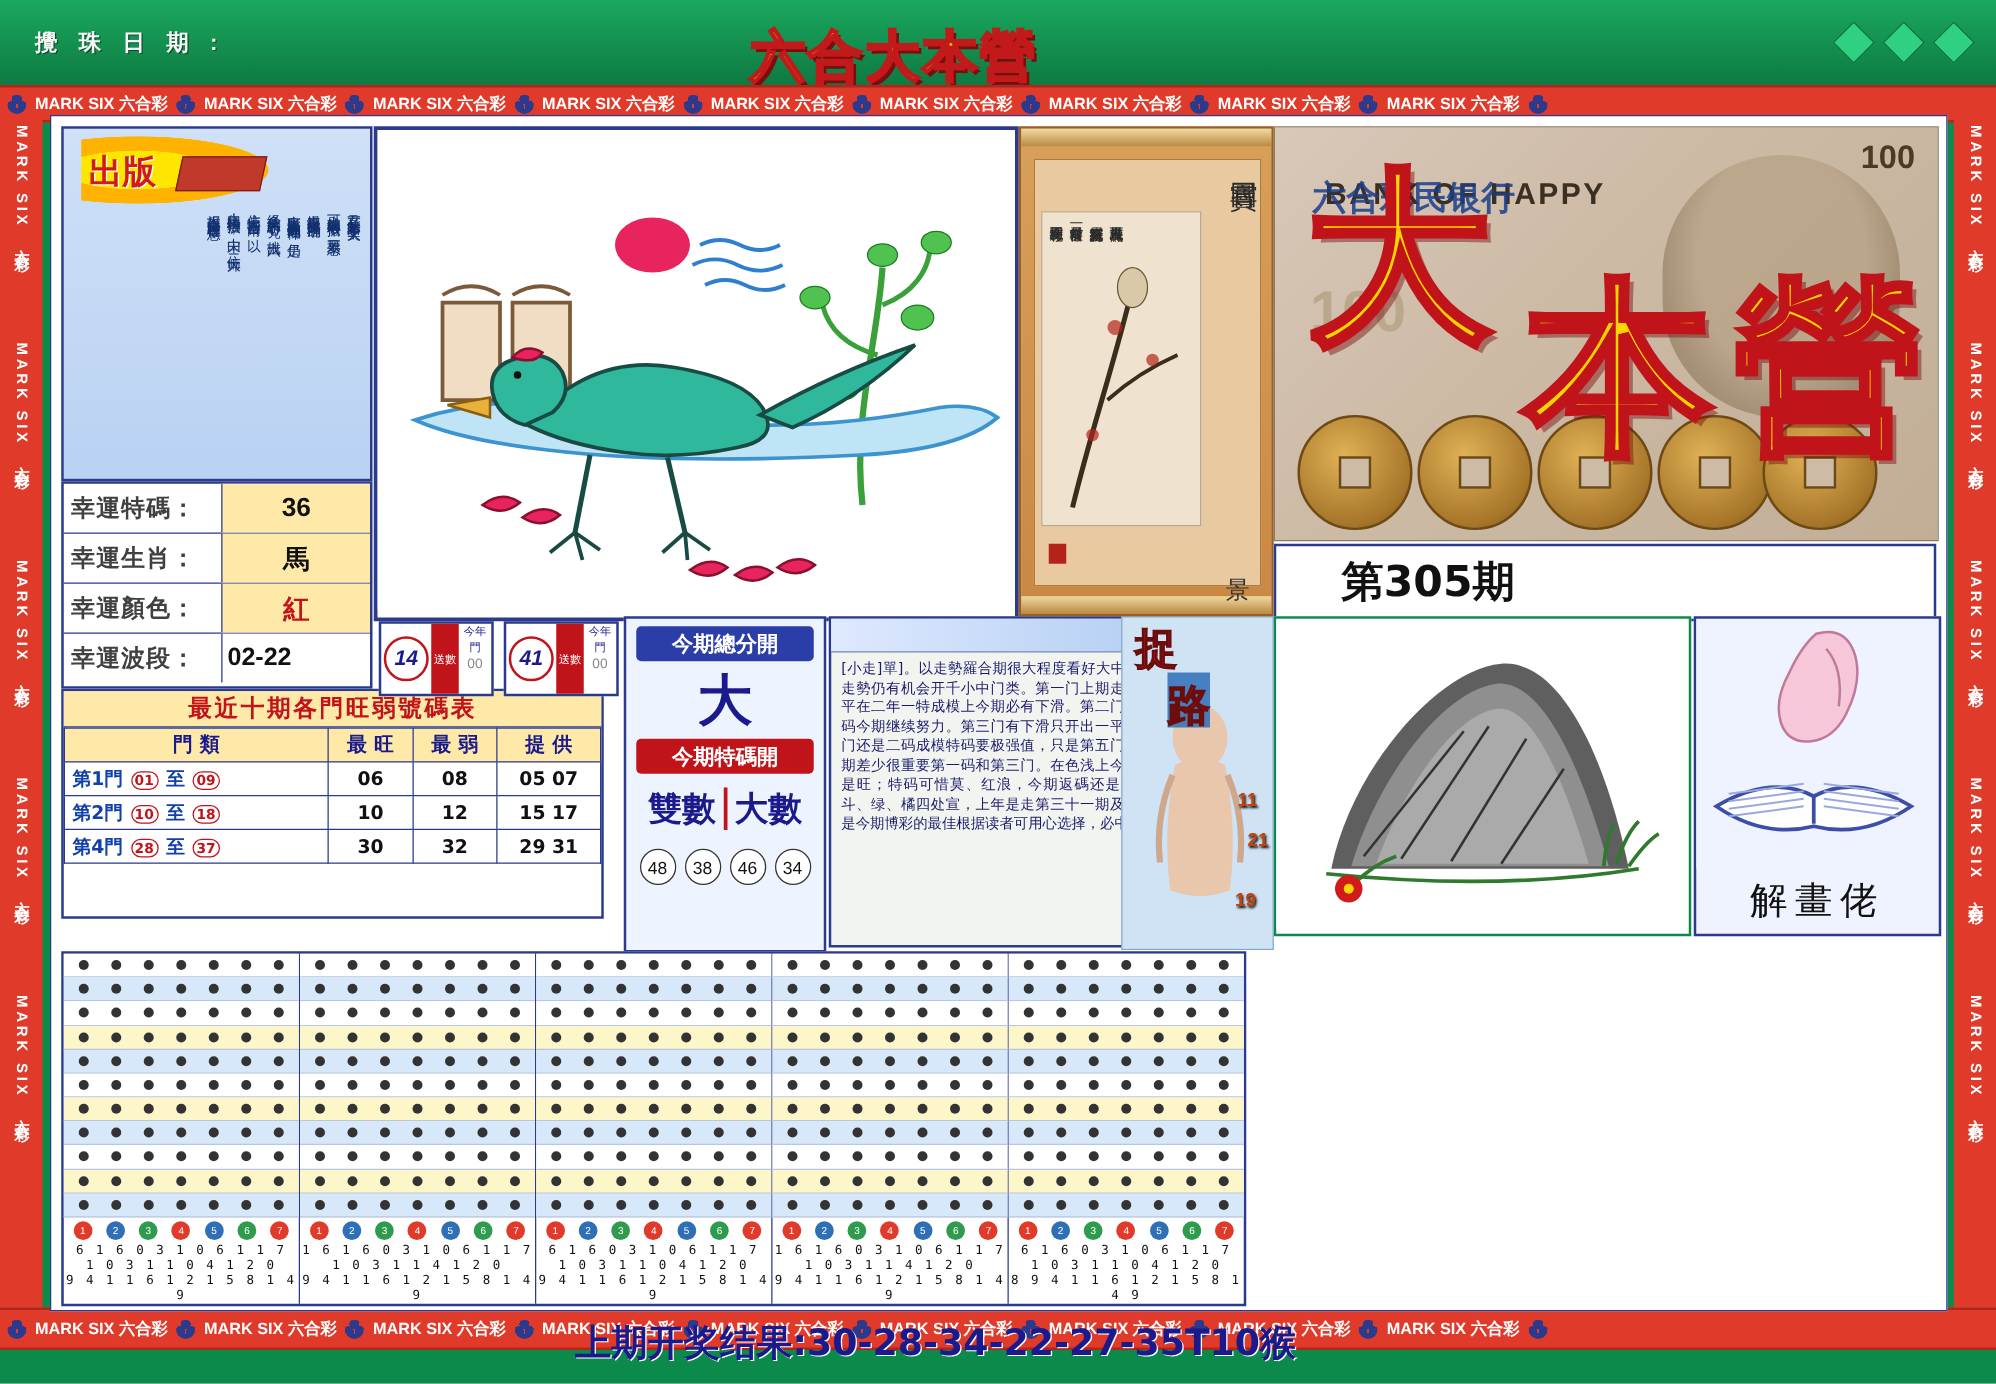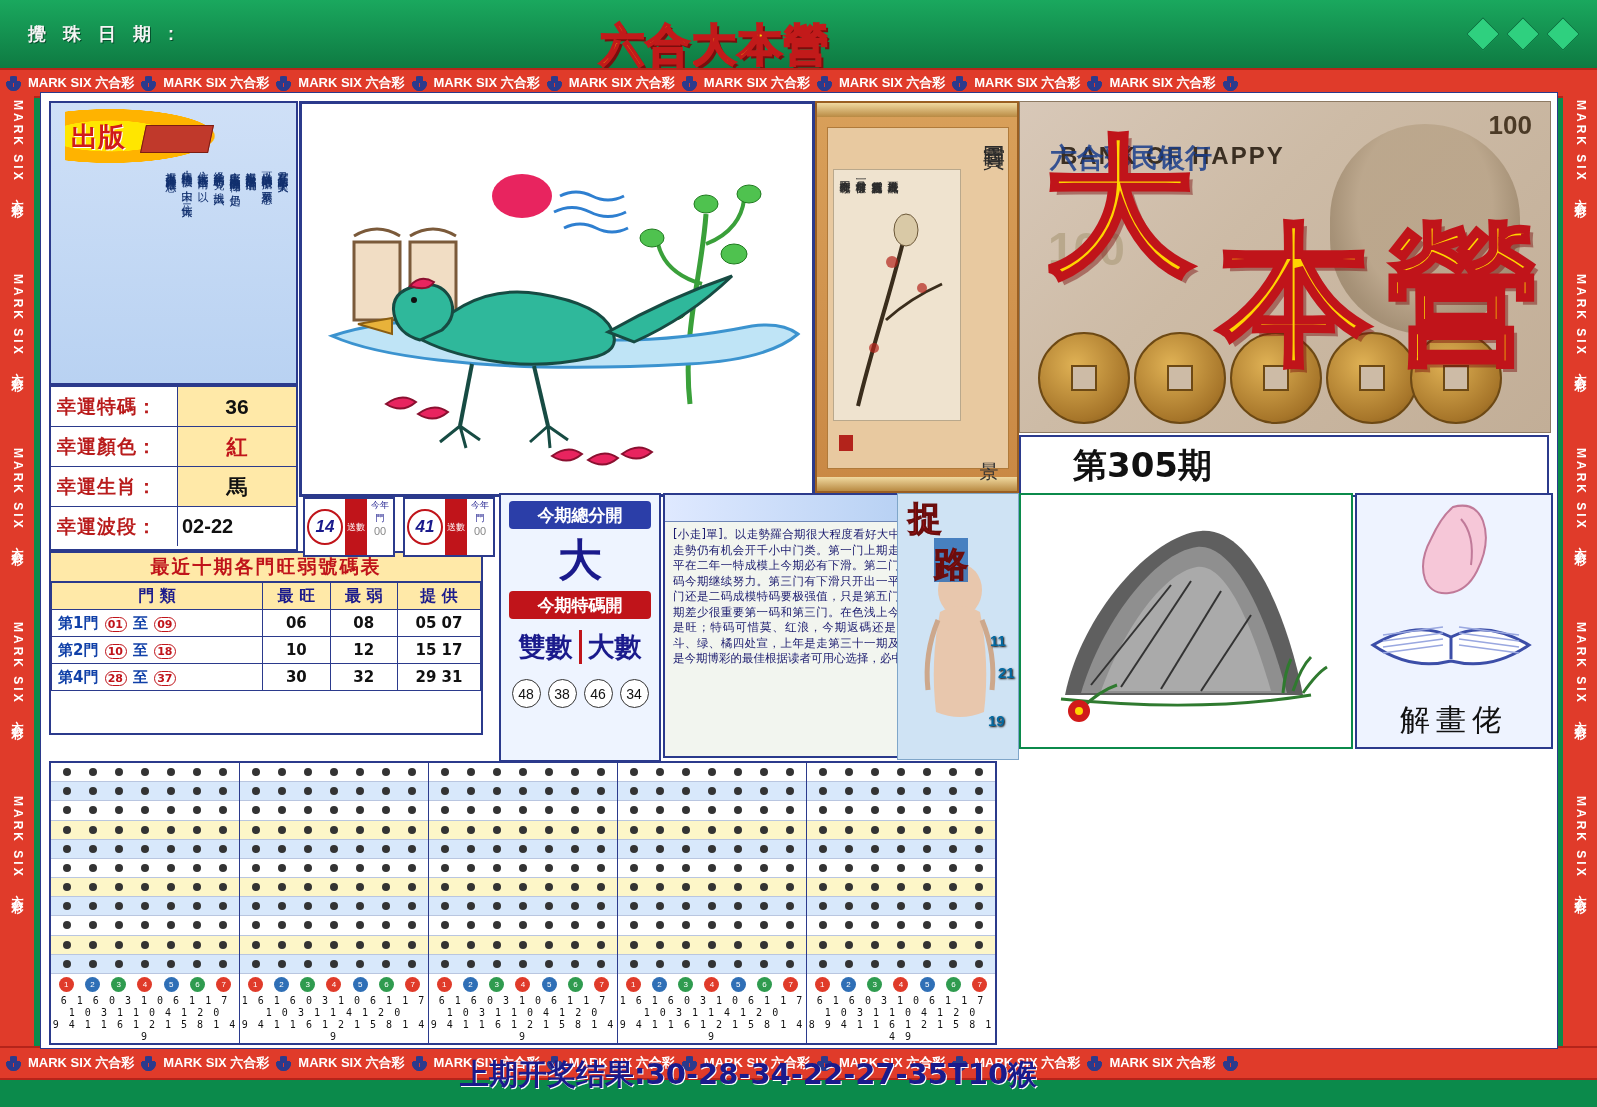--- a/index.html
+++ b/index.html
@@ -110,21 +110,21 @@
 
   .lucky{
     position:absolute;left:8px;top:292px;width:245px;height:162px;
     border:2px solid #2b3a8c;background:#fff;
   }
   .lrow{
     display:flex;height:39px;border-bottom:1px solid #2b3a8c;align-items:stretch;
   }
   .lrow:last-child{border-bottom:none;}
   .lkey{
-    width:120px;font-size:19px;font-weight:bold;color:#b91c1c;
+    width:120px;font-size:19px;font-weight:bold;color:#404040;
     display:flex;align-items:center;padding-left:6px;
     font-family:Liberation Mono, monospace;letter-spacing:1px;
   }
   .lval{
     flex:1;background:#ffe9a8;display:flex;align-items:center;justify-content:center;
     font-size:21px;font-weight:bold;color:#111;
     border-left:1px solid #2b3a8c;
   }
   .lval.red{color:#c0141a;}
   .lrow.nohl .lval{background:#ffffff;justify-content:flex-start;padding-left:4px;font-size:20px;}
@@ -334,21 +334,21 @@
     background:#cfe3f4;border:1px solid #7fa6c9;overflow:hidden;
   }
   .catchbox .kw{
     position:absolute;left:10px;top:2px;font-size:34px;font-weight:bold;color:#c0141a;
     -webkit-text-stroke:1px #6b0d0d;font-family:"DejaVu Sans", sans-serif;
   }
   .catchbox .kw2{
     position:absolute;left:36px;top:48px;font-size:34px;font-weight:bold;color:#c0141a;
     -webkit-text-stroke:1px #6b0d0d;font-family:"DejaVu Sans", sans-serif;
   }
-  .catchbox .n{position:absolute;color:#0369a1;font-size:15px;font-weight:bold;text-shadow:1px 1px 2px #000;}
+  .catchbox .n{position:absolute;color:#c2410c;font-size:15px;font-weight:bold;text-shadow:1px 1px 2px #000;}
 
   
   .gridwrap{
     position:absolute;left:8px;top:668px;width:944px;height:280px;
     border:2px solid #2b3a8c;background:#ffffff;display:flex;
   }
   .gcol{
     flex:1;border-right:1px solid #2b3a8c;position:relative;
     display:flex;flex-direction:column;
   }
@@ -482,26 +482,26 @@
           <div class="vcol">本报是由意泽社群信息</div>
         </div>
       </div>
 
       <div class="lucky">
         <div class="lrow">
           <div class="lkey">幸運特碼：</div>
           <div class="lval">36</div>
         </div>
         <div class="lrow">
+          <div class="lkey">幸運生肖：</div>
+          <div class="lval">馬</div>
+        </div>
+        <div class="lrow">
           <div class="lkey">幸運顏色：</div>
           <div class="lval red">紅</div>
-        </div>
-        <div class="lrow">
-          <div class="lkey">幸運生肖：</div>
-          <div class="lval">馬</div>
         </div>
         <div class="lrow nohl">
           <div class="lkey">幸運波段：</div>
           <div class="lval">02-22</div>
         </div>
       </div>
 
       <div class="tentable">
         <div class="tt-title">最近十期各門旺弱號碼表</div>
         <table class="tt">

